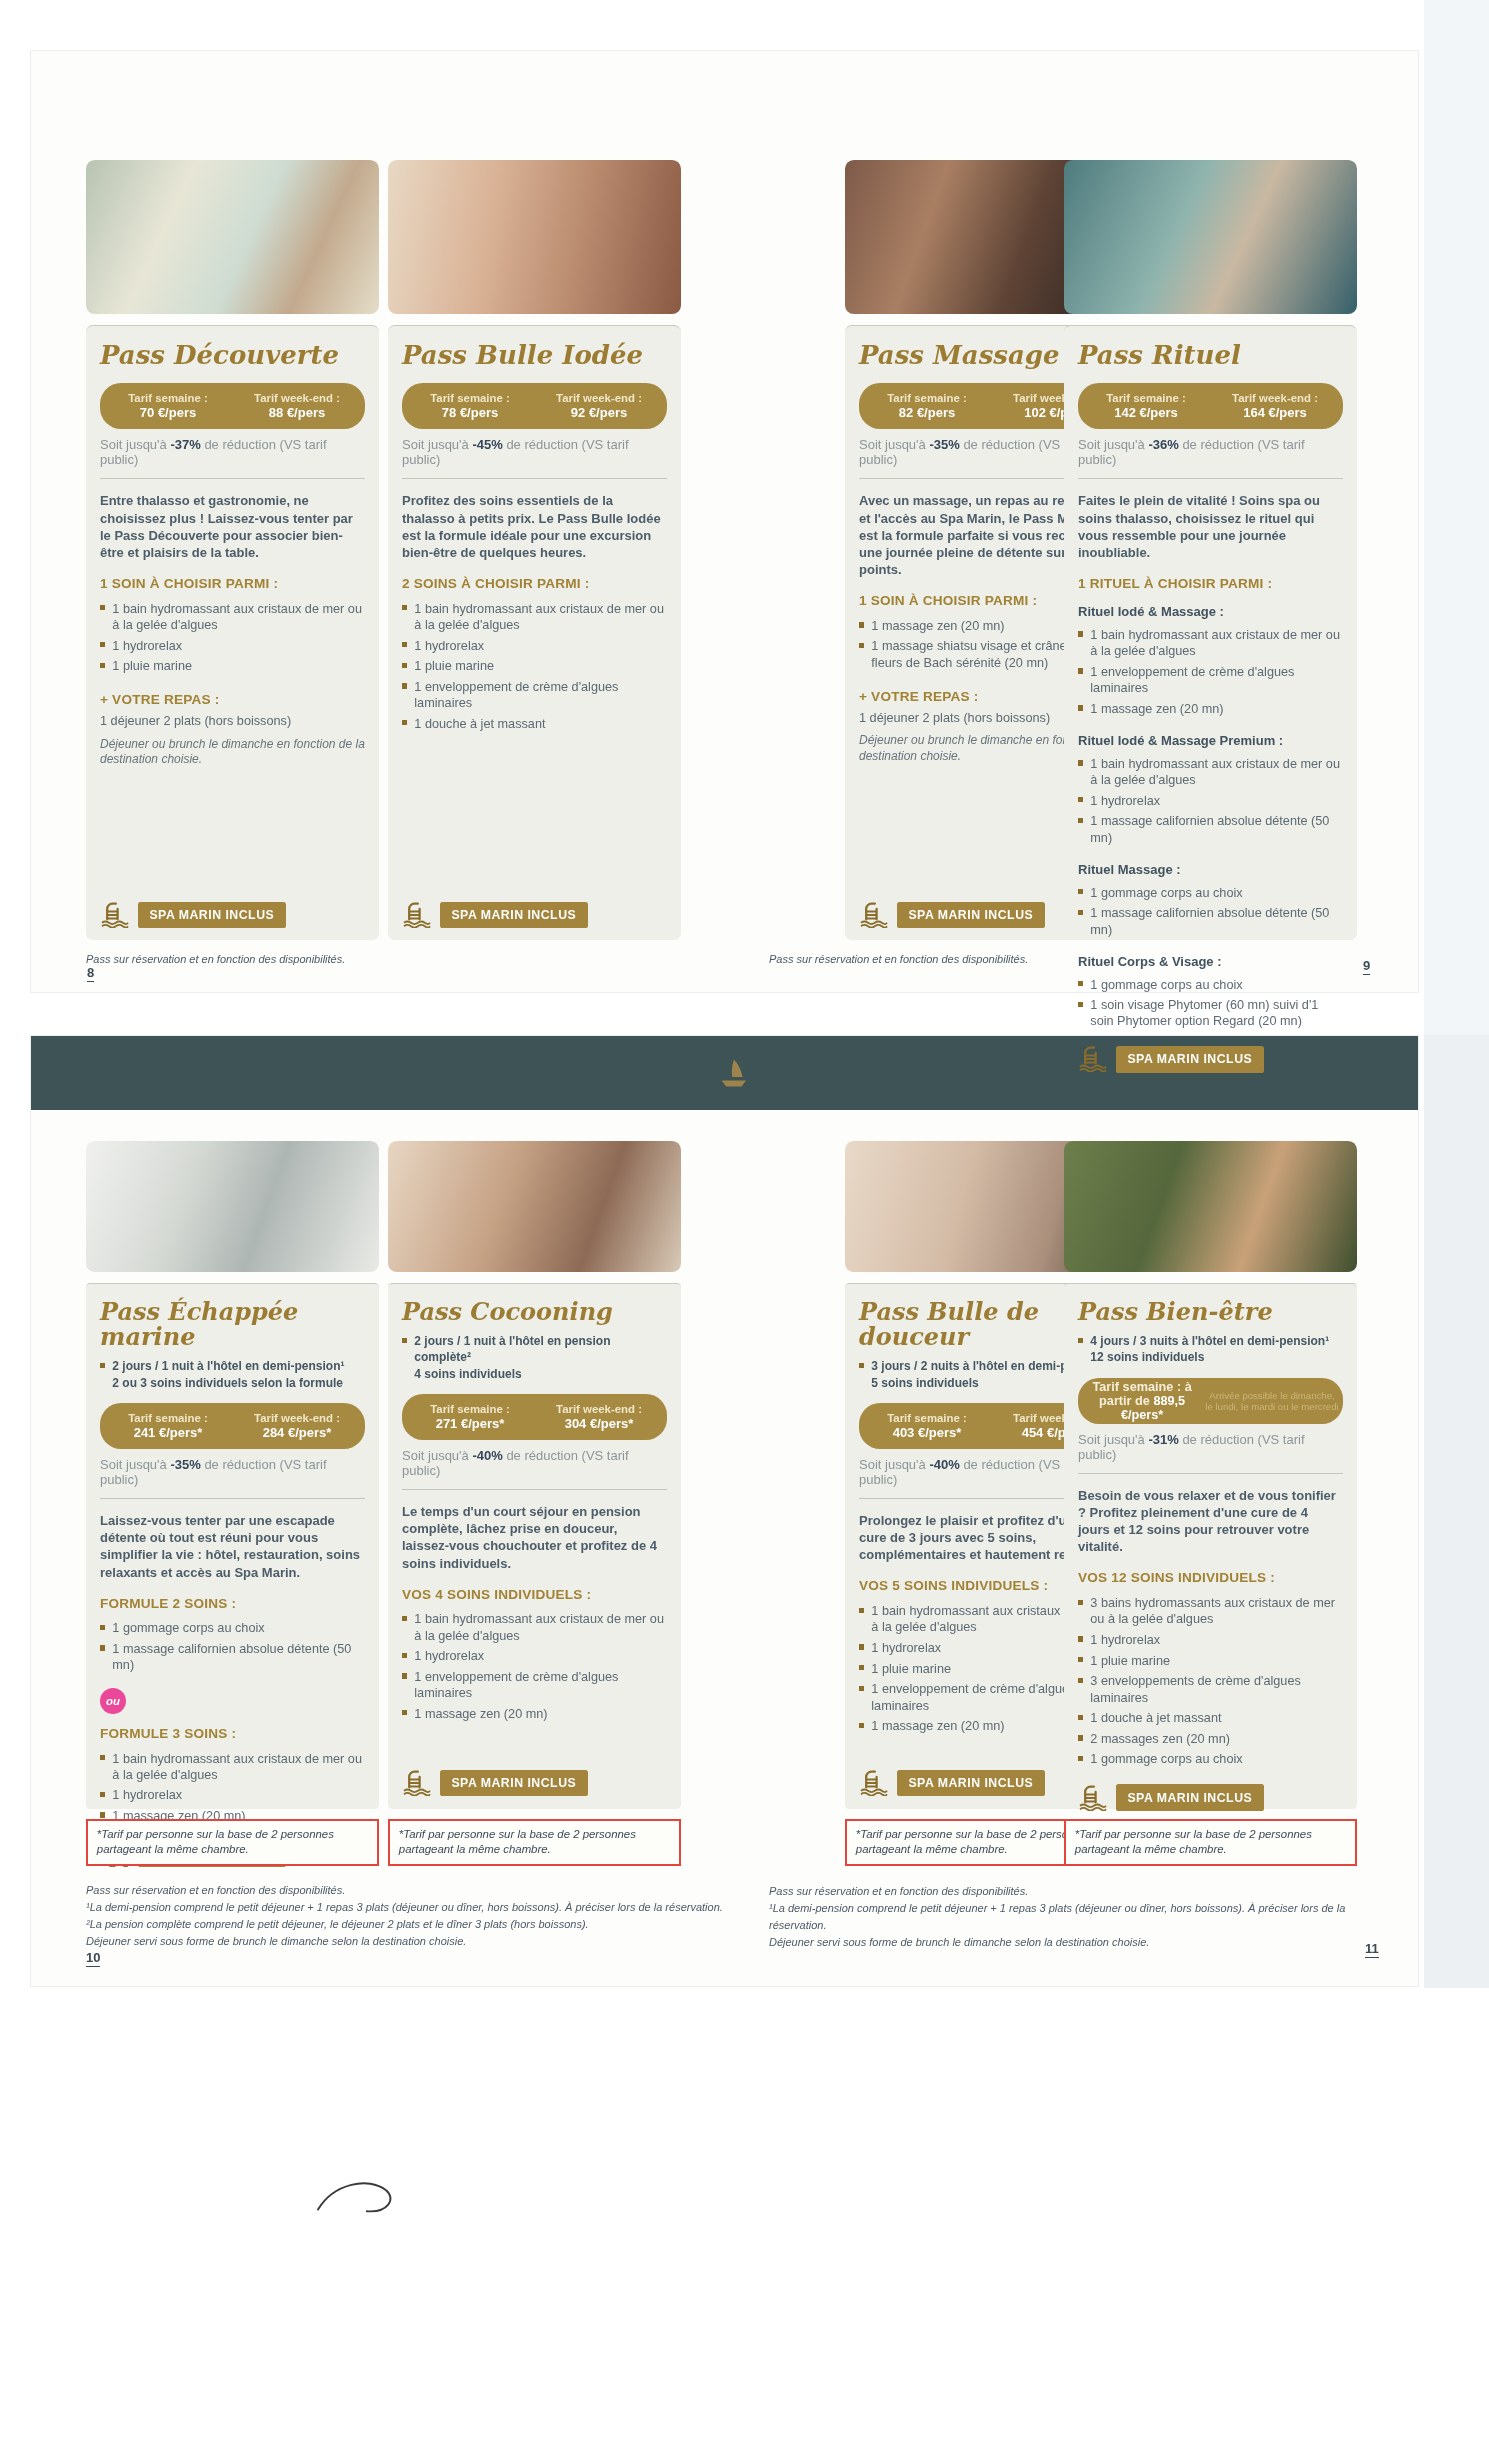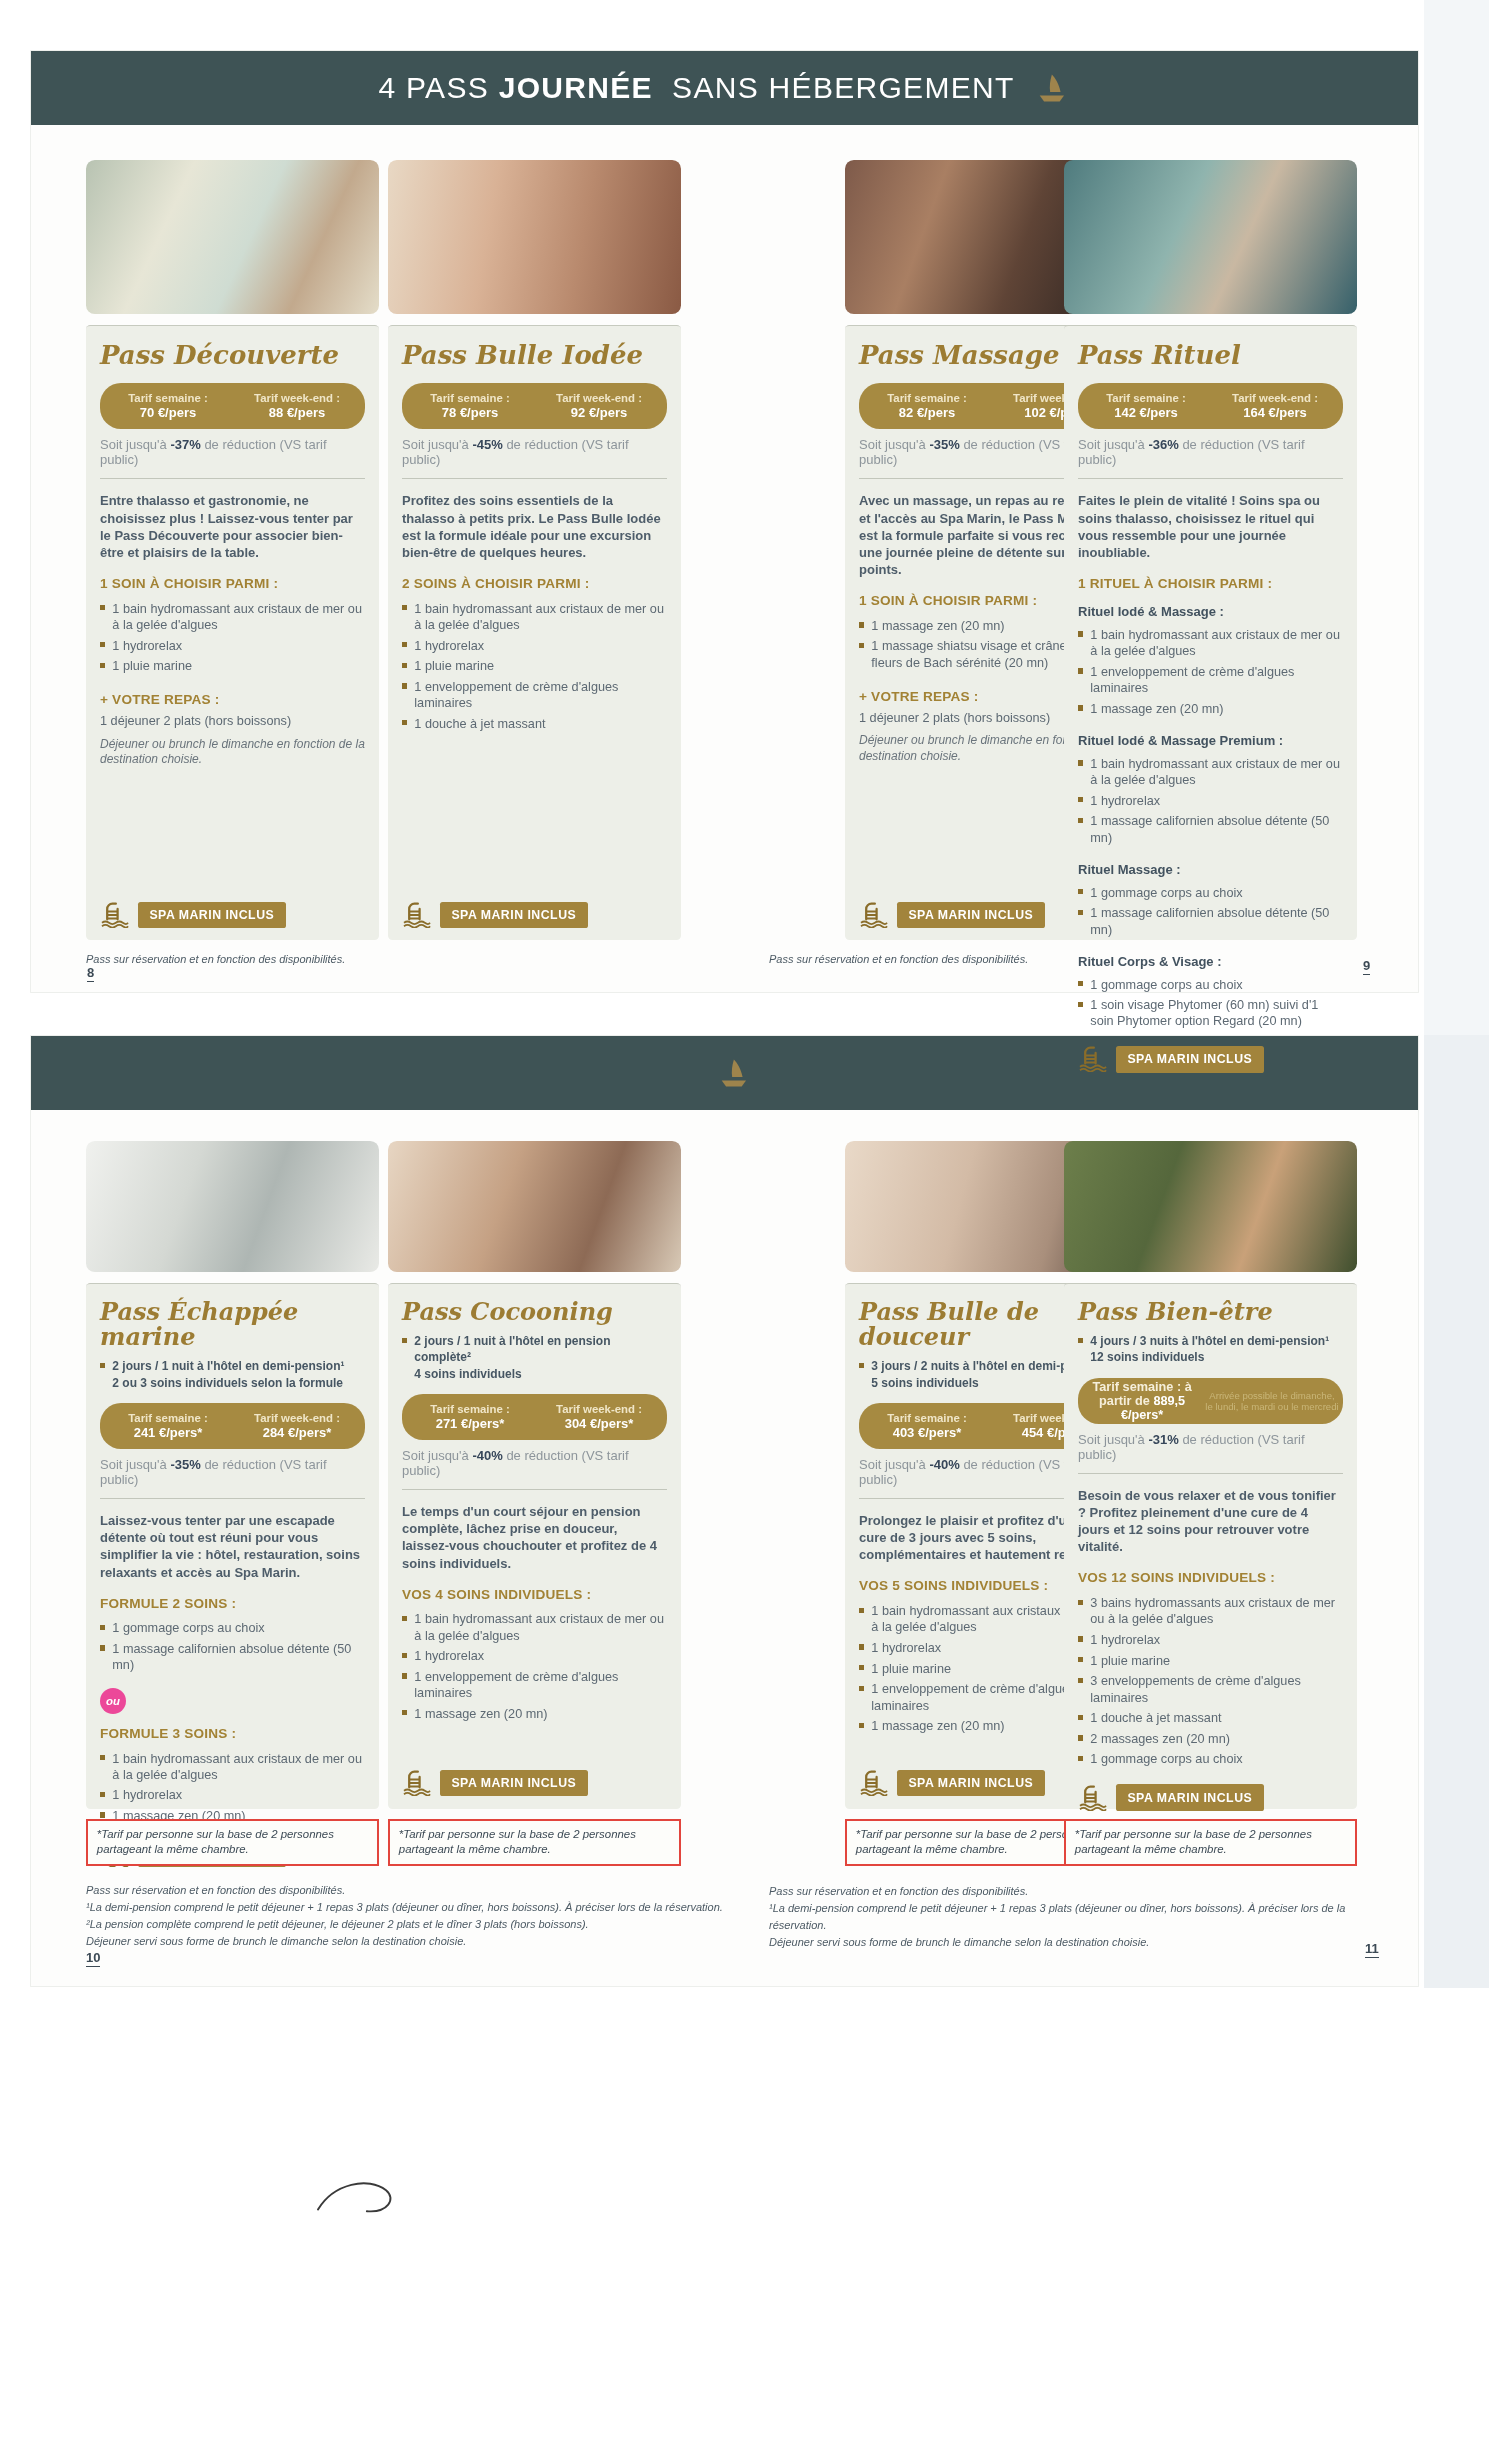--- a/index.html
+++ b/index.html
@@ -30,21 +30,21 @@
   .p-bulle-iodee{background:linear-gradient(100deg,#e8d8c4 0%,#d9b296 35%,#b98a6e 65%,#8a5a44 100%);}
   .p-massage{background:linear-gradient(110deg,#7e5a4a 0%,#a97f63 30%,#5f4436 60%,#3a2c26 85%,#6b8c8a 100%);}
   .p-rituel{background:linear-gradient(115deg,#4f7b7e 0%,#8fb4ae 40%,#c9b8a2 60%,#35606a 100%);}
   .p-echappee-marine{background:linear-gradient(110deg,#f0f1ee 0%,#d4d8d3 35%,#aeb6b3 60%,#e9eae6 100%);}
   .p-cocooning{background:linear-gradient(110deg,#e7d6c3 0%,#c5a184 40%,#8d6a55 70%,#d8c9b6 100%);}
   .p-bulle-douceur{background:linear-gradient(105deg,#e9d9c8 0%,#d3bba6 40%,#a98f7c 70%,#4a3a33 100%);}
   .p-bien-etre{background:linear-gradient(110deg,#6d7f4b 0%,#55673c 35%,#c9a179 65%,#3f4f2e 100%);}
 
   .cardbox{background:#edefe8;border-radius:4.4px;border-top:0.9px solid #c6cabf;
            padding:12.3px 14px 12.3px;box-sizing:border-box;display:flex;flex-direction:column;}
-  .r1 .cardbox{height:615px;}
+  .r1 .cardbox{height:615px;border-radius:7px;}
   .r2 .cardbox{height:526px;}
   .title{font-family:"DejaVu Serif",serif;font-style:italic;font-weight:700;
          color:#9c7c33;font-size:26px;line-height:1.05;margin:3.5px 0 7px;}
   .r2 .title{font-size:24px;}
   .stay{display:flex;gap:7px;margin:1.8px 0 5.3px;}
   .stay .sq{margin-top:4.4px;}
   .stay .stx{font-size:12px;font-weight:700;color:#465663;line-height:1.35;}
   .badge{background:#a68a41;border-radius:21px;display:flex;margin:7px 0 8px;padding:5.3px 3.5px;min-height:35px;align-items:center;}
   .badge .cell{flex:1;text-align:center;}
   .badge .lb{font-size:11.4px;font-weight:700;color:#f0e6c8;line-height:1.25;}
@@ -77,27 +77,20 @@
 </style>
 </head>
 <body>
 
 <div class="canvas">
   <div class="strip s1"></div>
   <div class="strip s2"></div>
   <div class="panel p1"></div>
   <div class="panel p2"></div>
 
-  <div class="banner b1">
-    <span class="bt"><span>4 PASS </span><b>JOURNÉE</b><span>  SANS HÉBERGEMENT</span></span>
-    <svg width="40" height="33" viewBox="0 0 46 38">
-      <path d="M24 3 C22 10 21 16 22 23 L34 23 C32 14 28 7 24 3 Z" fill="#a8894b" opacity="0.9"></path>
-      <path d="M10 27 L38 27 L33 34 L15 34 Z" fill="#a8894b" opacity="0.9"></path>
-    </svg>
-  </div>
 
   <div class="banner b2">
     <svg width="40" height="33" viewBox="0 0 46 38">
       <path d="M24 3 C22 10 21 16 22 23 L34 23 C32 14 28 7 24 3 Z" fill="#a8894b" opacity="0.9"></path>
       <path d="M10 27 L38 27 L33 34 L15 34 Z" fill="#a8894b" opacity="0.9"></path>
     </svg>
   </div>
 
   <div id="cards-host">
       <div class="col r1 c1">

